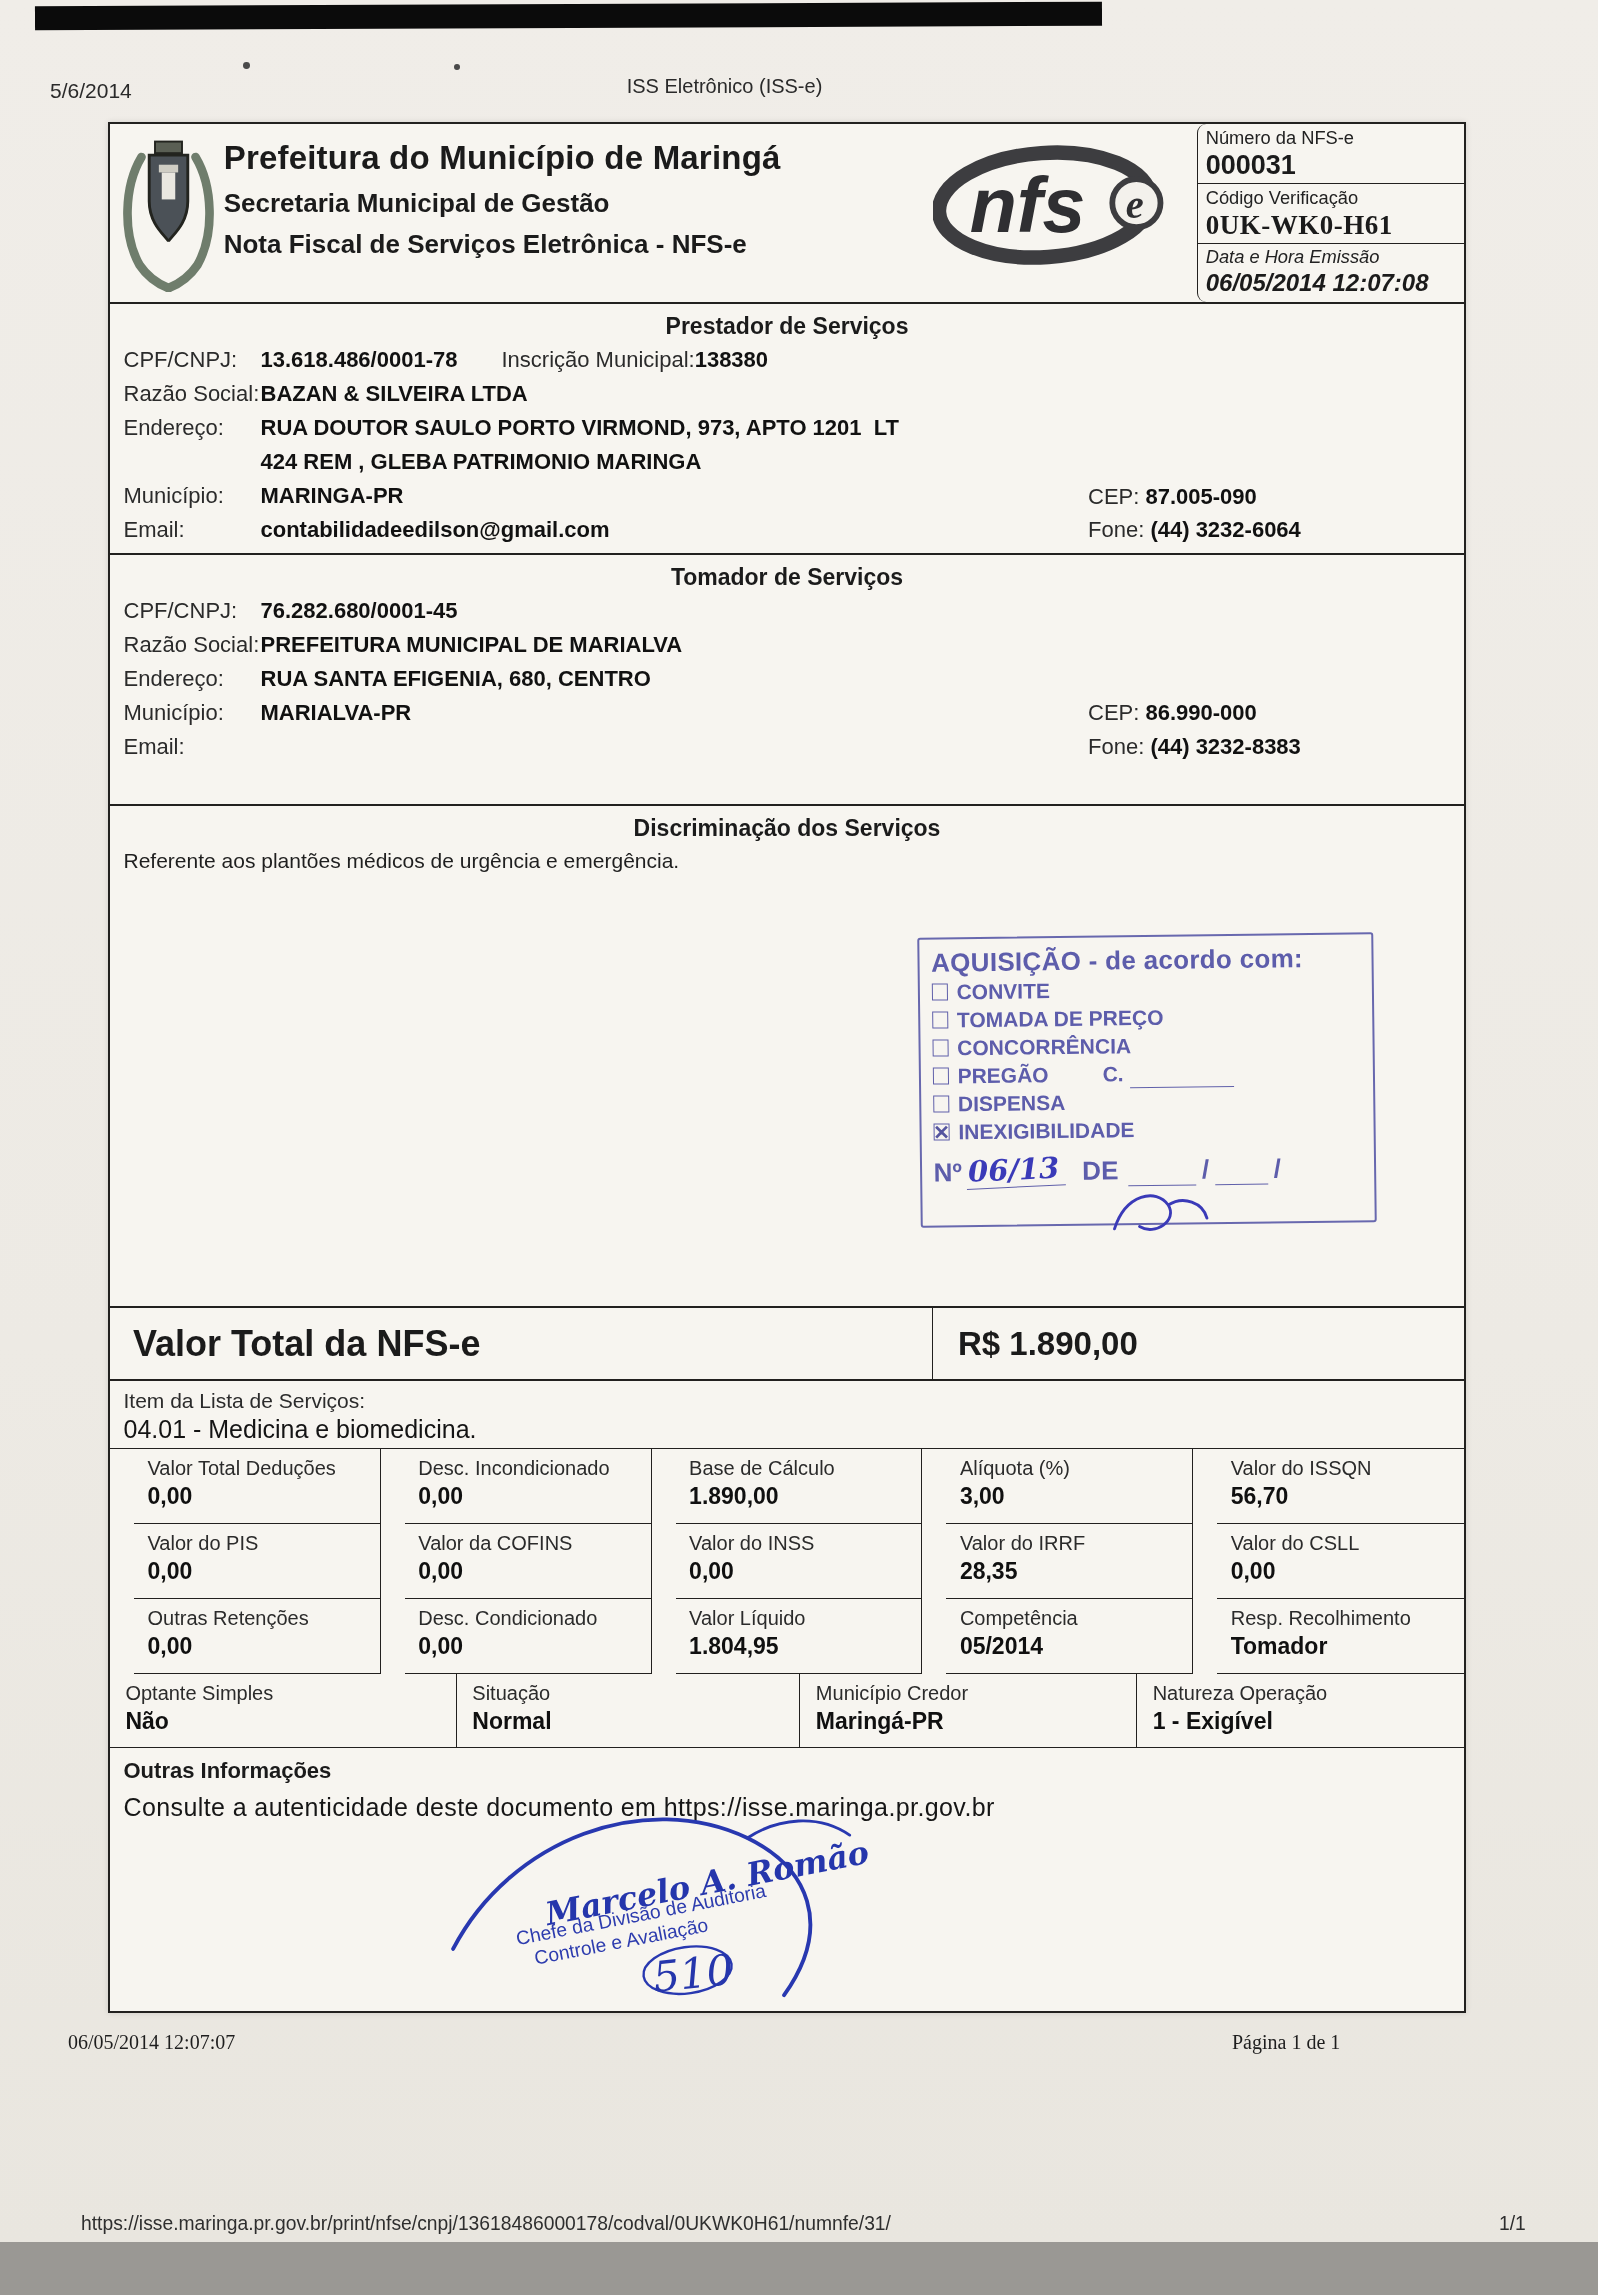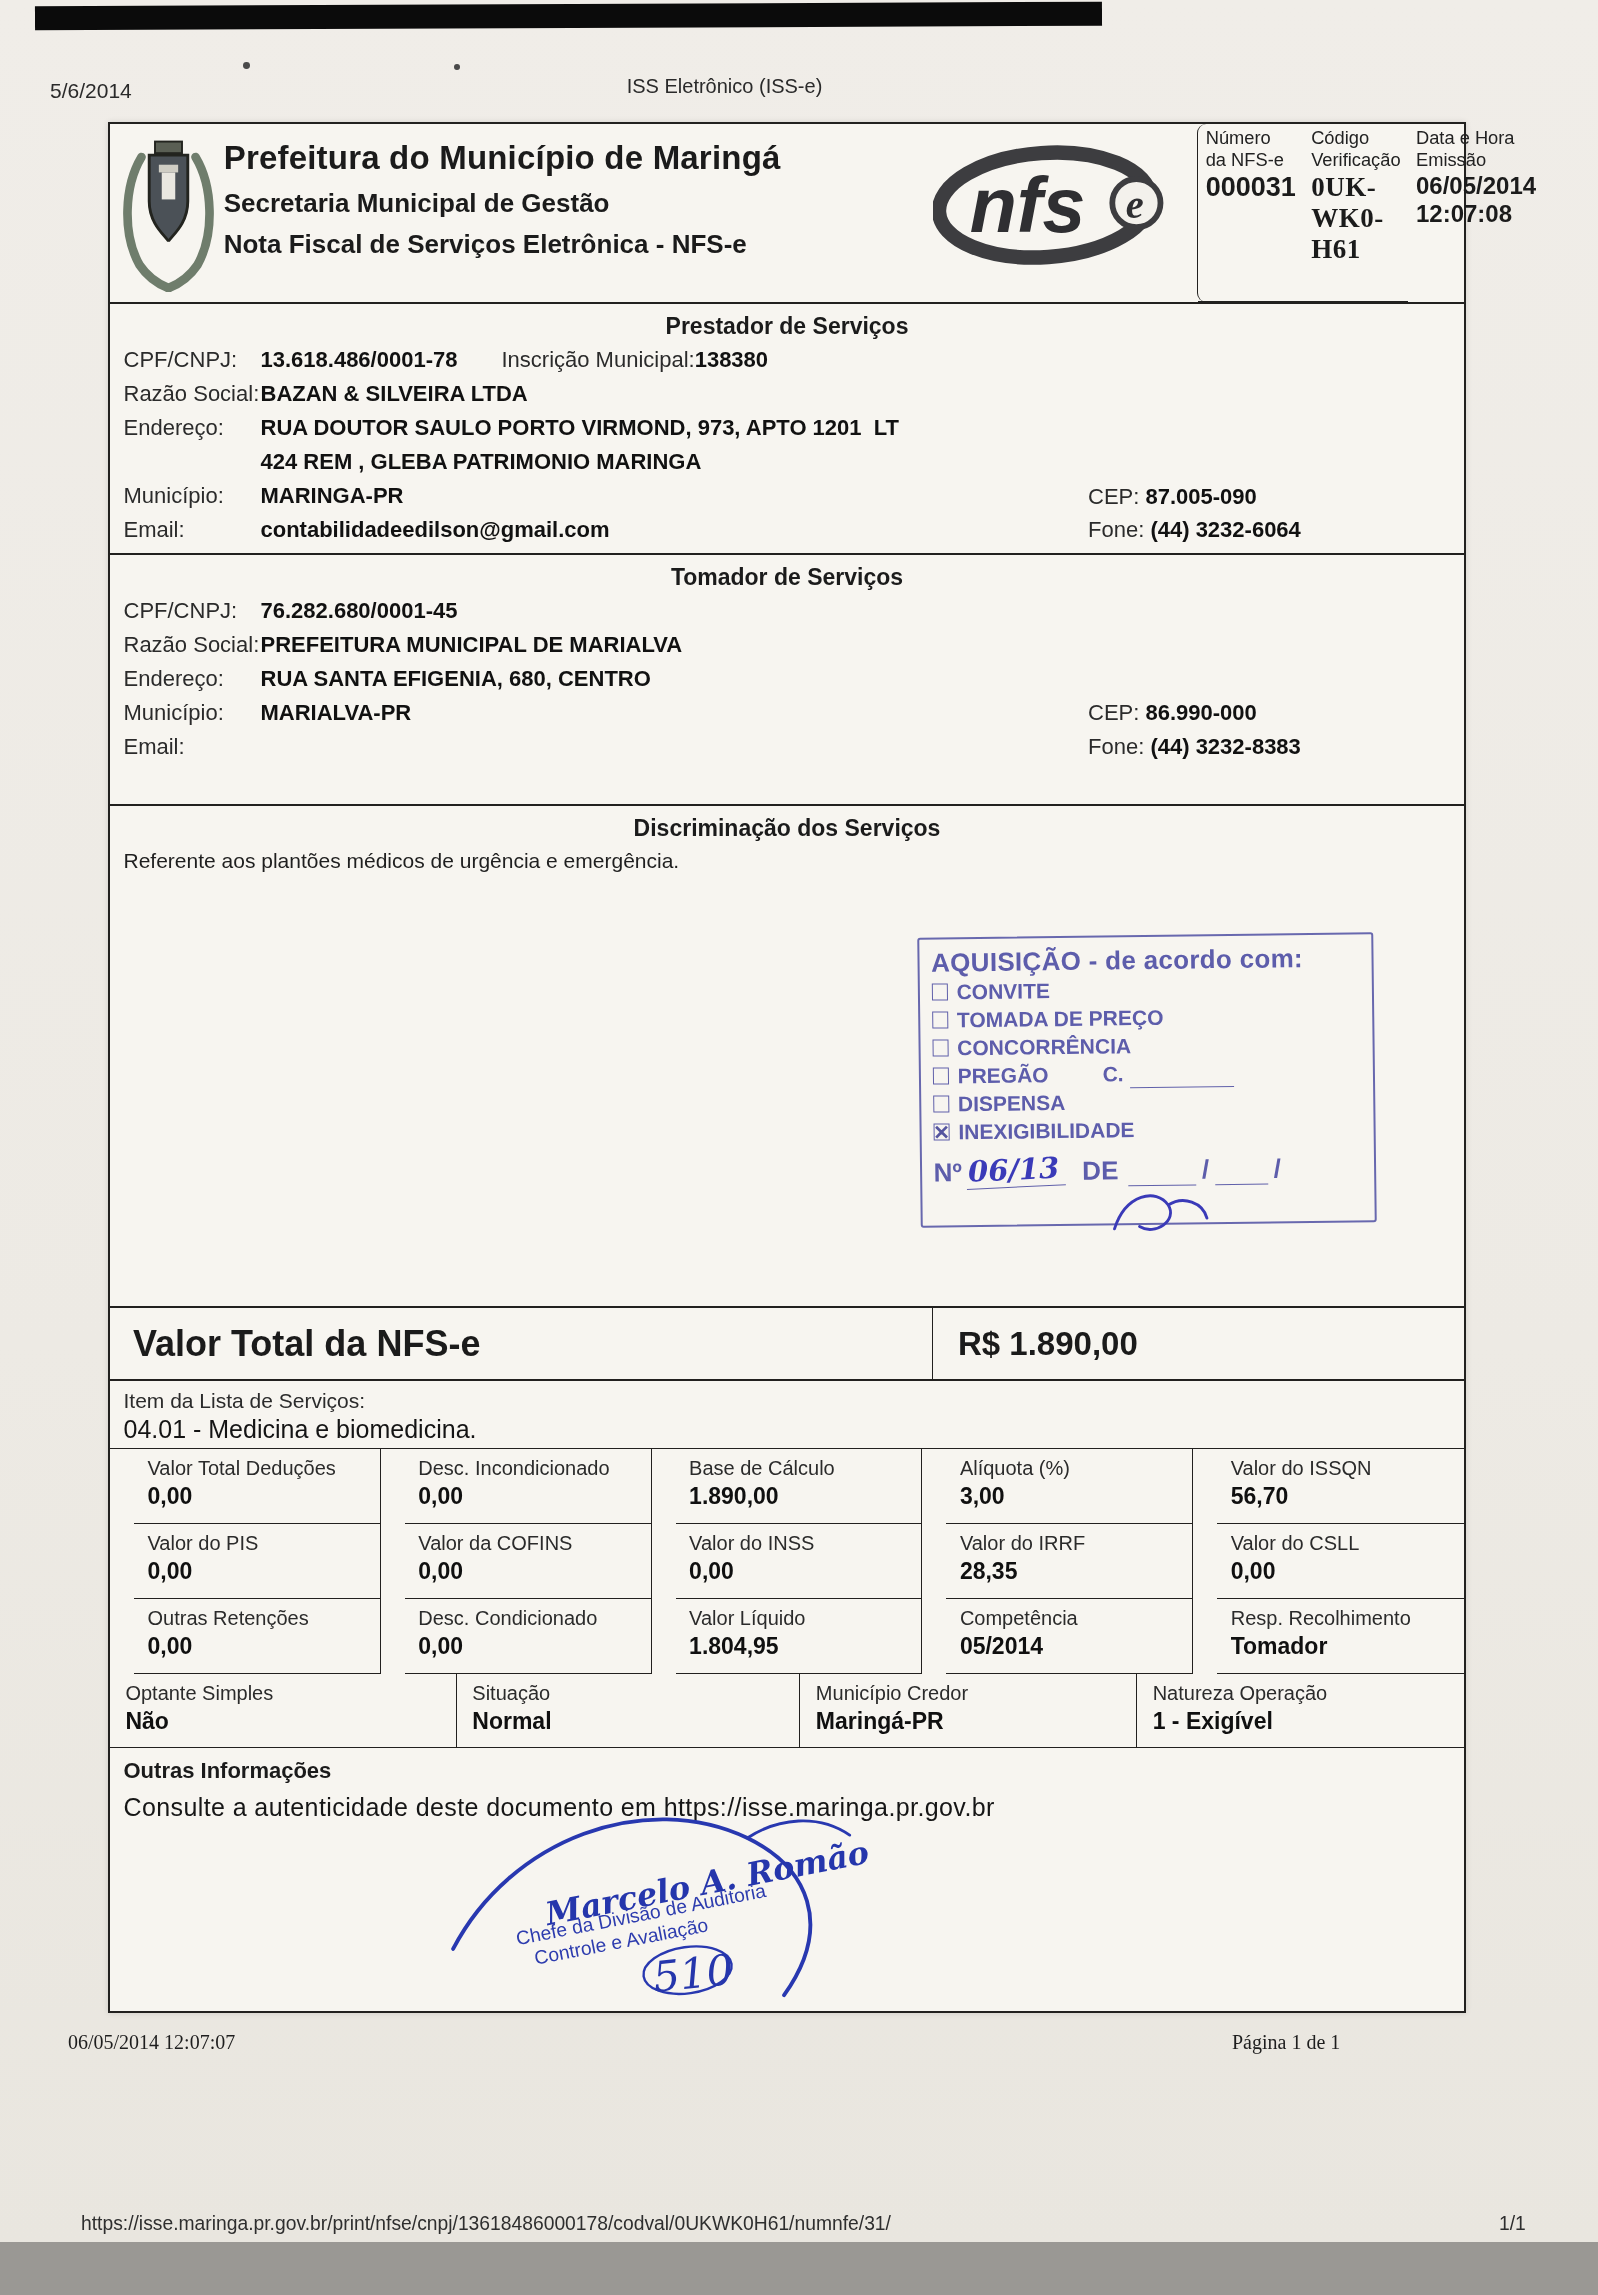--- a/index.html
+++ b/index.html
@@ -27,23 +27,23 @@
   }
 
   
   .doc-header { position:relative; height:180px; border-bottom:2.9px solid #22211f; display:flex; }
   .logo-area { width:106px; padding:5.8px 0 0 9.7px; }
   .title-area { padding:15.4px 0 0 7.7px; flex:1; }
   .org-title { font-size:33px; font-weight:bold; letter-spacing:0.2px; }
   .org-subtitle { font-size:26px; font-weight:bold; margin-top:10.6px; }
   .doc-title { font-size:26px; font-weight:bold; margin-top:9.7px; }
   .nfs-logo { position:absolute; right:290px; top:21px; width:241px; height:121px; }
-  .header-right { width:267px; border-left:1.9px solid #22211f; display:flex; flex-direction:row;border-radius:9px; }
+  .header-right { width:267px; border-left:1.9px solid #22211f; display:flex; flex-direction:column;border-radius:9px; }
   .hr-cell { flex:1; padding:2.9px 7.7px 1.9px 7.7px; border-bottom:1.9px solid #22211f; }
-  .hr-cell:last-child { border-bottom:none; }
+  .hr-cell:last-child { border-bottom:none;font-style:italic; }
   .hr-label { font-size:18.3px; color:#222; }
   .hr-value { font-size:27px; font-weight:bold; margin-top:1px; }
   .hr-value.serif { font-family:"Liberation Serif", serif; letter-spacing:0.5px; }
   .hr-value.small { font-size:24px; }
 
   
   .party { position:relative; border-bottom:2.9px solid #22211f; padding:5.8px 13.5px 0 13.5px; }
   .party.prestador { height:251px; }
   .party.tomador { height:251px; }
   .sec-title { text-align:center; font-size:23px; font-weight:bold; line-height:33px; }

